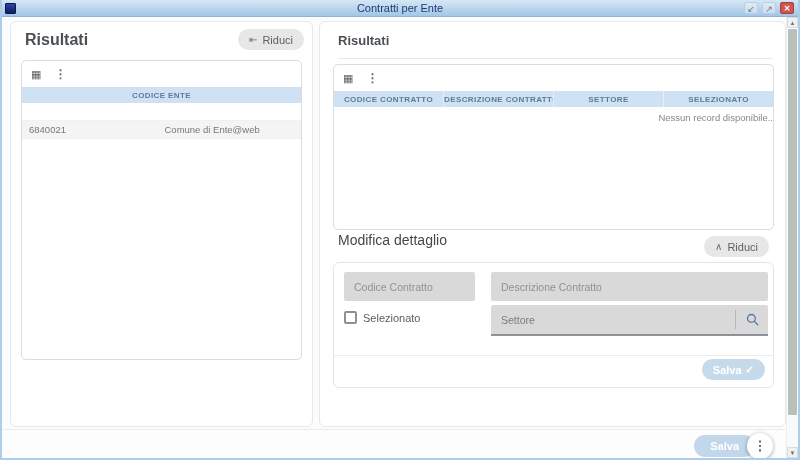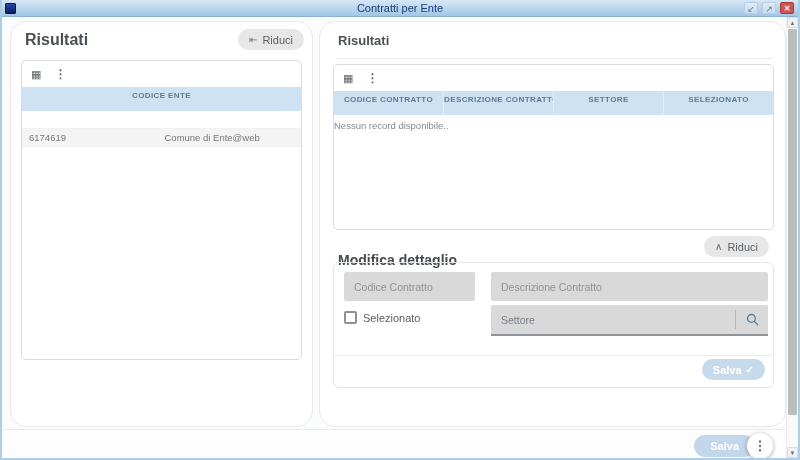--- a/index.html
+++ b/index.html
@@ -25,57 +25,57 @@
   }
   .win-controls { position:absolute; right:6px; top:2px; display:flex; gap:4px; }
   .win-btn {
     width:14px; height:12px; font-size:9px; line-height:12px; text-align:center;
     color:#6f757b; background:rgba(255,255,255,0.35); border:1px solid #b9cfe2; border-radius:2px;
     cursor:pointer;
   }
   .win-btn.close { background:#cf5552; border-color:#a63c3c; color:#fff; font-size:8px; font-weight:bold; }
 
   
-  .card { position:absolute; background:#fff; border:1px solid #e8e8e8; border-radius:16px; }
+  .card { position:absolute; background:#fff; border:1px solid #e8e8e8; border-radius:6px; }
   .left-card  { left:8px;   top:21px; width:303px; height:406px; }
   .right-card { left:317px; top:21px; width:467px; height:406px; }
 
   .lp-title { position:absolute; left:14px; top:9px; font-size:16px; font-weight:bold; color:#4b5055; }
   .pill {
     position:absolute; height:21px; padding:0 11px; border:none; border-radius:13px;
     background:#e7e7e7; color:#5c6166; font-size:11px; font-family:inherit;
     display:flex; align-items:center; gap:5px; cursor:pointer;
   }
   .pill .pill-ic { font-size:10px; color:#6a6f74; }
   .left-card .pill { right:8px; top:7px; }
 
   
   .table-box { position:absolute; border:1px solid #dcdcdc; border-radius:5px; background:#fff; overflow:hidden; }
   .left-table  { left:10px; top:38px; width:281px; height:300px; }
   .right-table { left:13px; top:42px; width:441px; height:166px; }
   .tb-toolbar { height:26px; display:flex; align-items:center; gap:13px; padding-left:9px; }
   .tb-ic { font-size:11px; color:#5f6468; cursor:pointer; line-height:1; }
   .tb-ic.kebab { font-size:12px; font-weight:bold; }
-  .thead { height:24px; background:#cfe2f4; display:flex; }
+  .thead { height:16px; background:#cfe2f4; display:flex; }
   .thead .th {
     flex:1; text-align:center; font-size:8px; font-weight:bold; letter-spacing:0.4px;
     color:#5d7a96; line-height:18px; cursor:pointer; overflow:hidden; white-space:nowrap;
   }
   .thead .th + .th { border-left:1px solid #e2eef9; }
   .trow { height:18px; display:flex; font-size:9.5px; color:#74787c; border-bottom:1px solid #f1f1f1; cursor:pointer; }
   .trow.alt { background:#f4f4f4; }
   .trow .td { width:50%; line-height:17px; overflow:hidden; white-space:nowrap; }
   .trow .td:first-child { padding-left:7px; }
   .trow .td:last-child  { padding-left:3px; }
-  .empty-msg { text-align:left; margin-top:5px; font-size:9.5px; color:#84888c; }
+  .empty-msg { text-align:right; margin-top:5px; font-size:9.5px; color:#84888c; }
 
   
   .rp-title { position:absolute; left:18px; top:11px; font-size:13px; font-weight:bold; color:#4b5055; }
   .rp-divider { position:absolute; left:18px; right:13px; top:36px; height:1px; background:#e9e9e9; }
-  .detail-title { position:absolute; left:18px; top:230px; font-size:14px; font-weight:bold; color:#45494e; }
+  .detail-title { position:absolute; left:18px; top:210px; font-size:14px; font-weight:normal; color:#45494e; }
   .right-card .pill.detail-pill { right:16px; top:214px; }
 
   .detail-card { position:absolute; left:13px; top:240px; width:441px; height:126px; border:1px solid #e5e5e5; border-radius:6px; }
   .gin {
     position:absolute; height:29px; background:#d9d9d9; border:none; border-radius:2px;
     font-size:10.5px; font-family:inherit; color:#5a5e62; padding:0 10px; outline:none;
   }
   .gin::placeholder { color:#8e9296; }
   .gin.codice { left:10px;  top:9px; width:131px; }
   .gin.descr  { left:157px; top:9px; width:277px; }
@@ -148,21 +148,21 @@
       <div class="tb-toolbar">
         <span class="tb-ic">▦</span>
         <span class="tb-ic kebab">⋮</span>
       </div>
       <div class="thead">
         <div class="th">CODICE ENTE</div>
       </div>
       <div class="trow">
       </div>
       <div class="trow alt">
-        <div class="td">6174619</div>
+        <div class="td">6840021</div>
         <div class="td">Comune di Ente@web</div>
       </div>
     </div>
   </div>
 
   <div class="card right-card">
     <div class="rp-title">Risultati</div>
     <div class="rp-divider"></div>
 
     <div class="table-box right-table">

